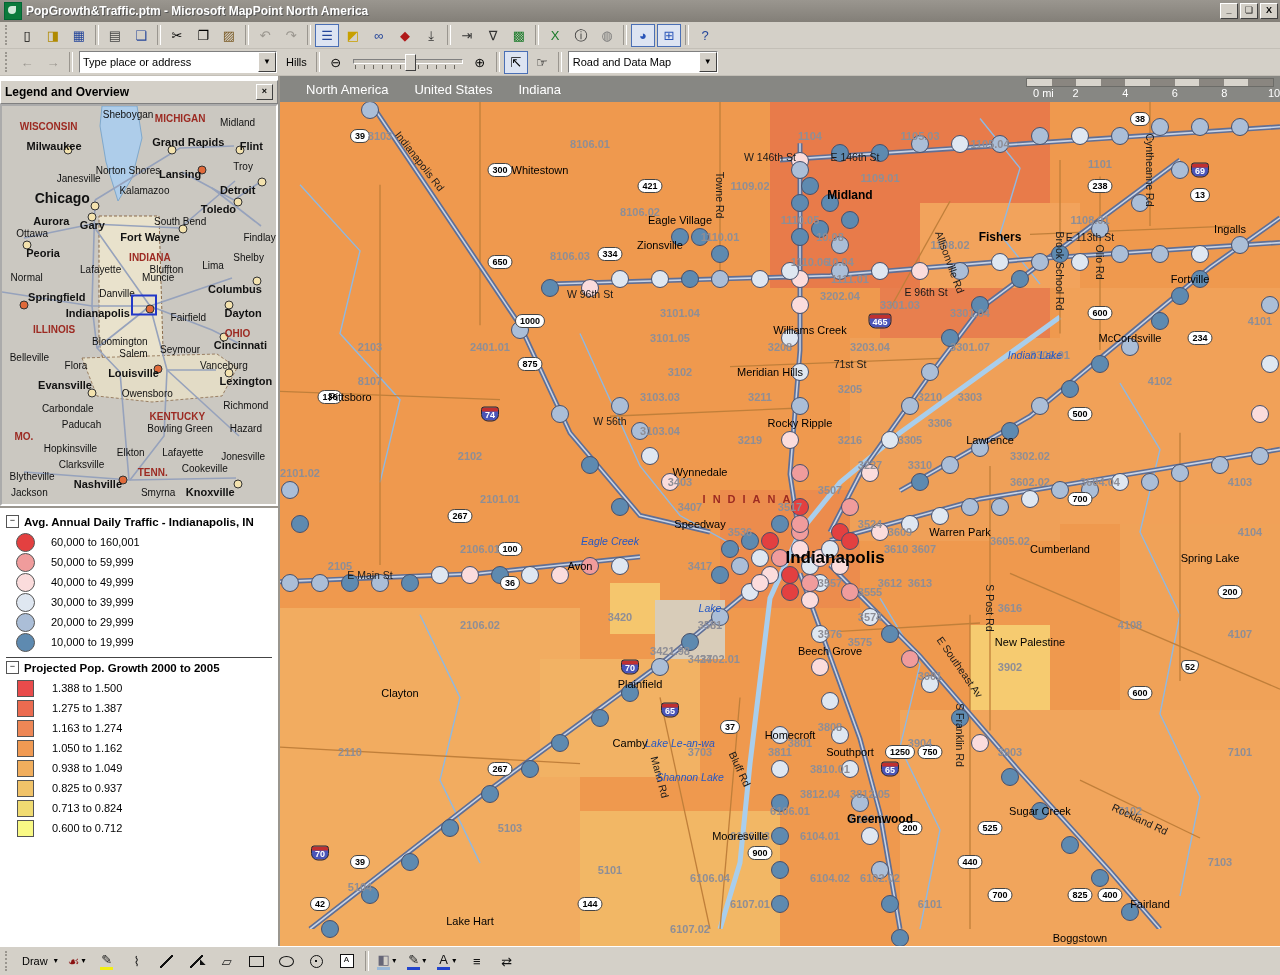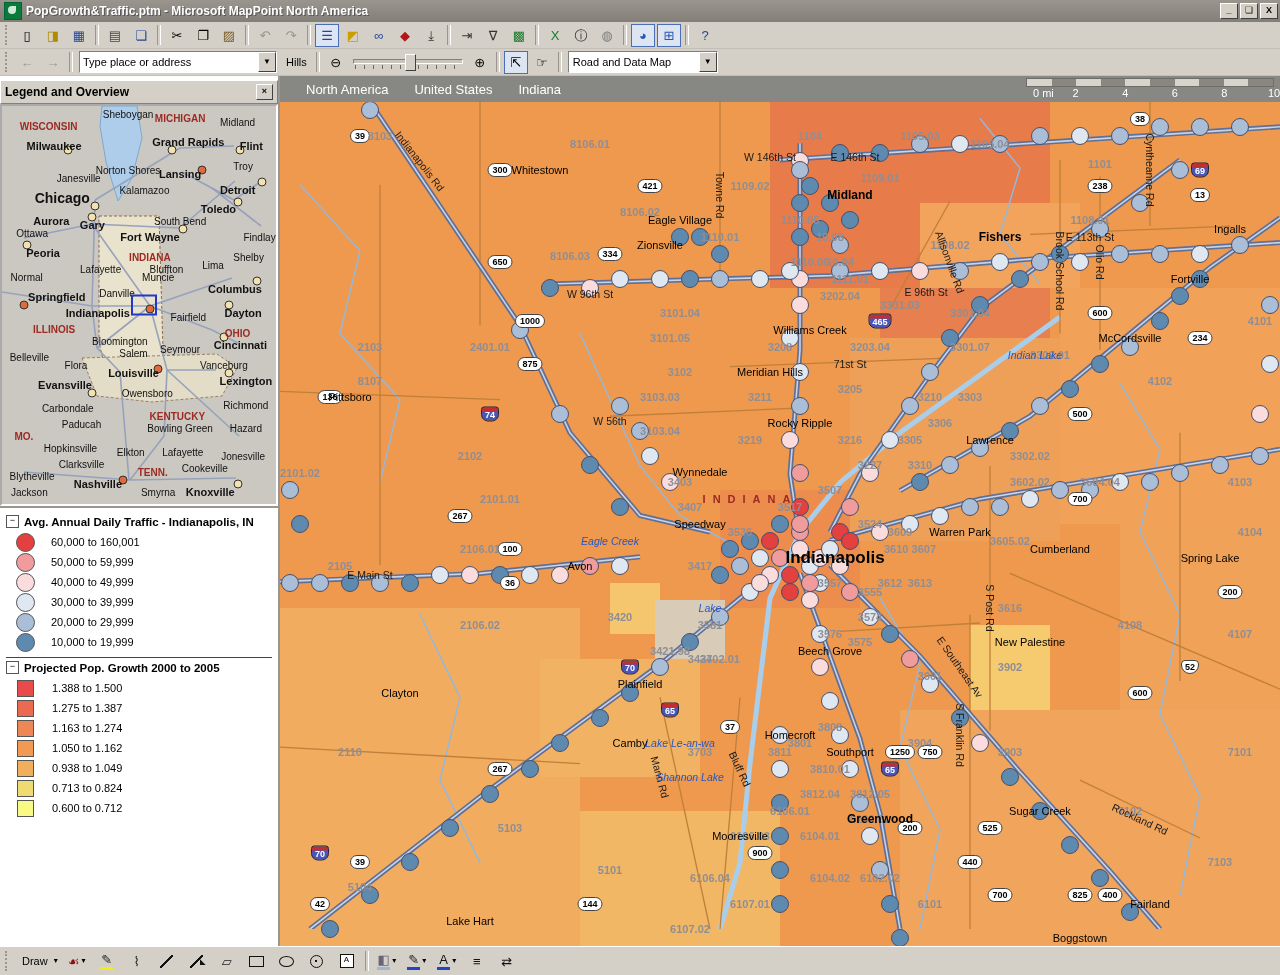--- a/index.html
+++ b/index.html
@@ -315,20 +315,24 @@
               <span class="sw-s" style="background: rgb(238, 135, 86);"></span>
               <span>1.163 to 1.274</span>
             </div>
             <div class="lg-row">
               <span class="sw-s" style="background: rgb(240, 154, 83);"></span>
               <span>1.050 to 1.162</span>
             </div>
             <div class="lg-row">
               <span class="sw-s" style="background: rgb(241, 174, 93);"></span>
               <span>0.938 to 1.049</span>
+            </div>
+            <div class="lg-row">
+              <span class="sw-s" style="background: rgb(241, 195, 105);"></span>
+              <span>0.825 to 0.937</span>
             </div>
             <div class="lg-row">
               <span class="sw-s" style="background: rgb(240, 219, 114);"></span>
               <span>0.713 to 0.824</span>
             </div>
             <div class="lg-row">
               <span class="sw-s" style="background: rgb(249, 249, 133);"></span>
               <span>0.600 to 0.712</span>
             </div>
           </div>

